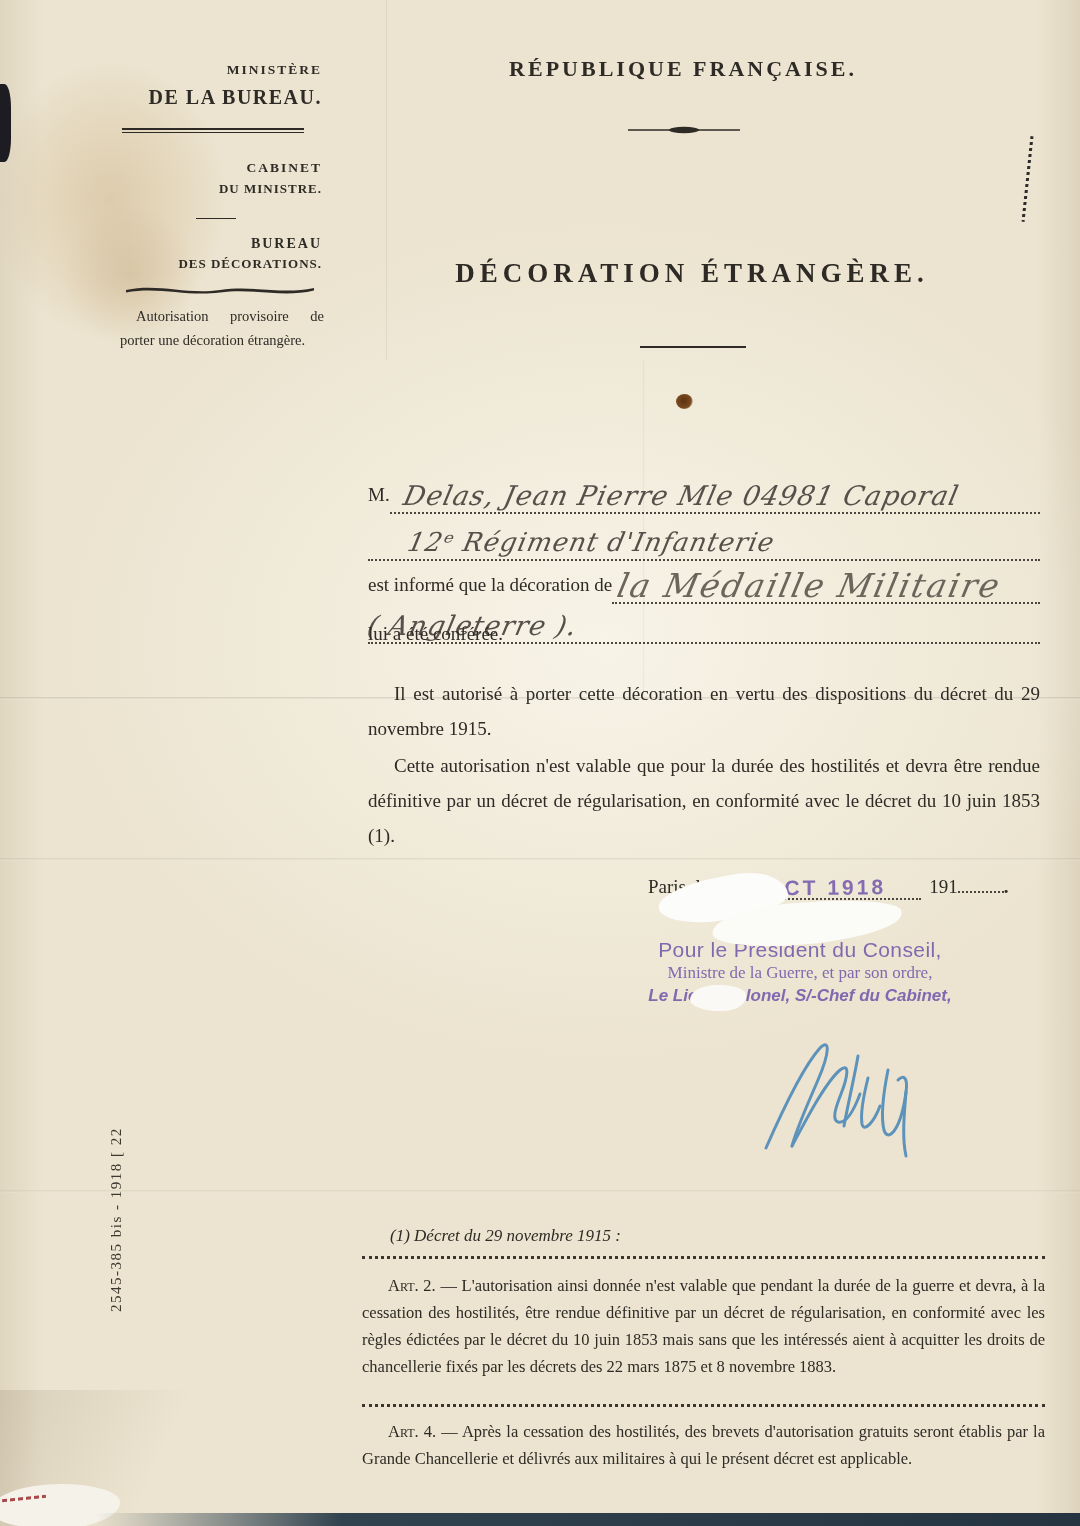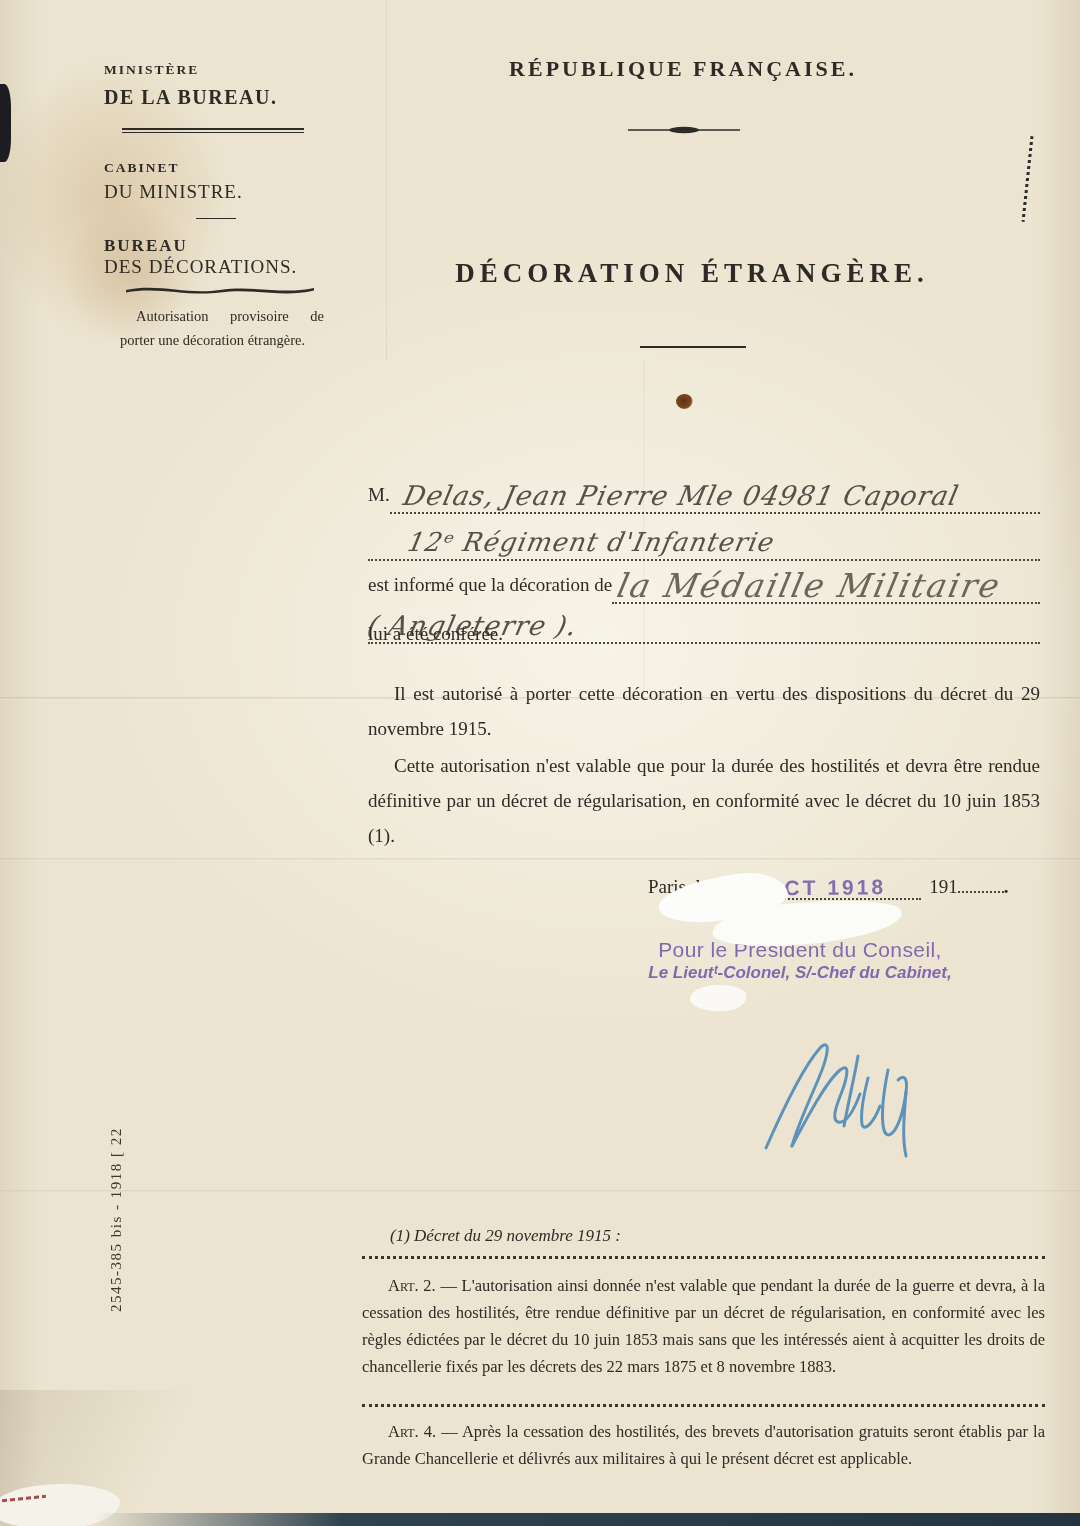--- a/index.html
+++ b/index.html
@@ -11,24 +11,24 @@
   .page{
     position:relative;width:1080px;height:1526px;overflow:hidden;
     background:
       radial-gradient(ellipse 900px 700px at 56% 42%, rgba(248,245,234,.9) 0%, rgba(248,245,234,0) 60%),
       linear-gradient(to right, rgba(150,130,95,.14), rgba(150,130,95,0) 4%, rgba(150,130,95,0) 96%, rgba(150,130,95,.16)),
       var(--paper);
     color:var(--ink);
   }
   .abs{position:absolute;}
   
-  .lh{left:104px;width:210px;text-align:left;font-family:"Liberation Serif",serif;}
+  .lh{left:112px;width:210px;text-align:right;font-family:"Liberation Serif",serif;}
   .lh-small{font-size:13.5px;font-weight:bold;letter-spacing:2px;}
   .lh-large{font-size:20px;font-weight:bold;letter-spacing:1.5px;}
-  .lh-mid{font-size:19px;font-weight:normal;letter-spacing:1px;}
+  .lh-mid{font-size:13px;font-weight:bold;letter-spacing:1px;}
   .rule-double{left:122px;width:182px;height:5px;border-top:2px solid var(--ink);border-bottom:1px solid var(--ink);}
   .rule-short{left:196px;width:40px;border-top:1.5px solid var(--ink);}
   .lh-note{left:120px;width:204px;text-align:justify;font-size:14.5px;line-height:24px;text-indent:16px;}
   
   .republic{left:286px;width:794px;text-align:center;font-size:22px;font-weight:bold;letter-spacing:3px;}
   .doc-title{left:292px;width:800px;text-align:center;font-size:27px;font-weight:bold;letter-spacing:5px;}
   .title-rule{left:640px;width:106px;border-top:2px solid var(--ink);}
   
   .mainline{left:368px;width:672px;}
   .bodytxt{font-size:19px;line-height:35px;}
@@ -103,21 +103,21 @@
   <div class="abs fold-shadow-bl"></div>
   <div class="abs brown-dot"></div>
   <div class="abs right-ink-mark"></div>
 
   <div class="abs lh lh-small" style="top:62px">MINISTÈRE</div>
   <div class="abs lh lh-large" style="top:86px">DE LA BUREAU.</div>
   <div class="abs rule-double" style="top:128px"></div>
   <div class="abs lh lh-small" style="top:160px">CABINET</div>
   <div class="abs lh lh-mid" style="top:181px">DU MINISTRE.</div>
   <div class="abs rule-short" style="top:218px"></div>
-  <div class="abs lh lh-small" style="top:236px;font-size:17px">BUREAU</div>
+  <div class="abs lh lh-small" style="top:236px;font-size:14px">BUREAU</div>
   <div class="abs lh lh-mid" style="top:256px">DES DÉCORATIONS.</div>
   <svg class="abs" style="left:124px;top:282px" width="192" height="14">
     <path d="M2,8 C35,1 62,13 96,8 C130,3 158,13 190,6 L190,8.5 C158,16 130,6 96,10.5 C62,15 35,4 2,10.5 Z" fill="#2e2b26"></path>
   </svg>
   <div class="abs republic" style="top:56px">RÉPUBLIQUE FRANÇAISE.</div>
 
   <div class="abs lh-note" style="top:304px">Autorisation provisoire de porter une décoration étrangère.</div>
   <svg class="abs" style="left:626px;top:124px" width="116" height="12">
     <line x1="2" y1="6" x2="114" y2="6" stroke="#2e2b26" stroke-width="1.6"></line>
     <ellipse cx="58" cy="6" rx="15" ry="3.2" fill="#2e2b26"></ellipse>
@@ -146,20 +146,21 @@
   <div class="abs dateline" style="top:874px">
     <span>Paris, le</span>
     <span class="fill" style="max-width:212px"><span class="stamp-date">26 OCT 1918</span></span>
     <span style="padding-left:8px">191</span>
     <span class="fill" style="max-width:46px"></span>
     <span style="font-weight:bold">.</span>
   </div>
 
   <div class="abs stampblock" style="top:938px">
     <div class="stamp1">Pour le Président du Conseil,</div>
+    <div class="stamp2">Ministre de la Guerre, et par son ordre,</div>
     <div class="stamp3">Le Lieutᵗ-Colonel, S/-Chef du Cabinet,</div>
   </div>
 
   <div class="abs white-blob1"></div>
   <div class="abs white-blob2"></div>
   <div class="abs white-blob3"></div>
 
   <svg class="abs" style="left:752px;top:1030px" width="210" height="132" viewBox="0 0 210 132">
     <g fill="none" stroke="var(--signature-blue)" stroke-width="3" stroke-linecap="round" opacity=".85">
       <path d="M14,118 C28,86 50,38 68,18 C78,8 78,22 66,50 C54,78 44,100 40,116"></path>

